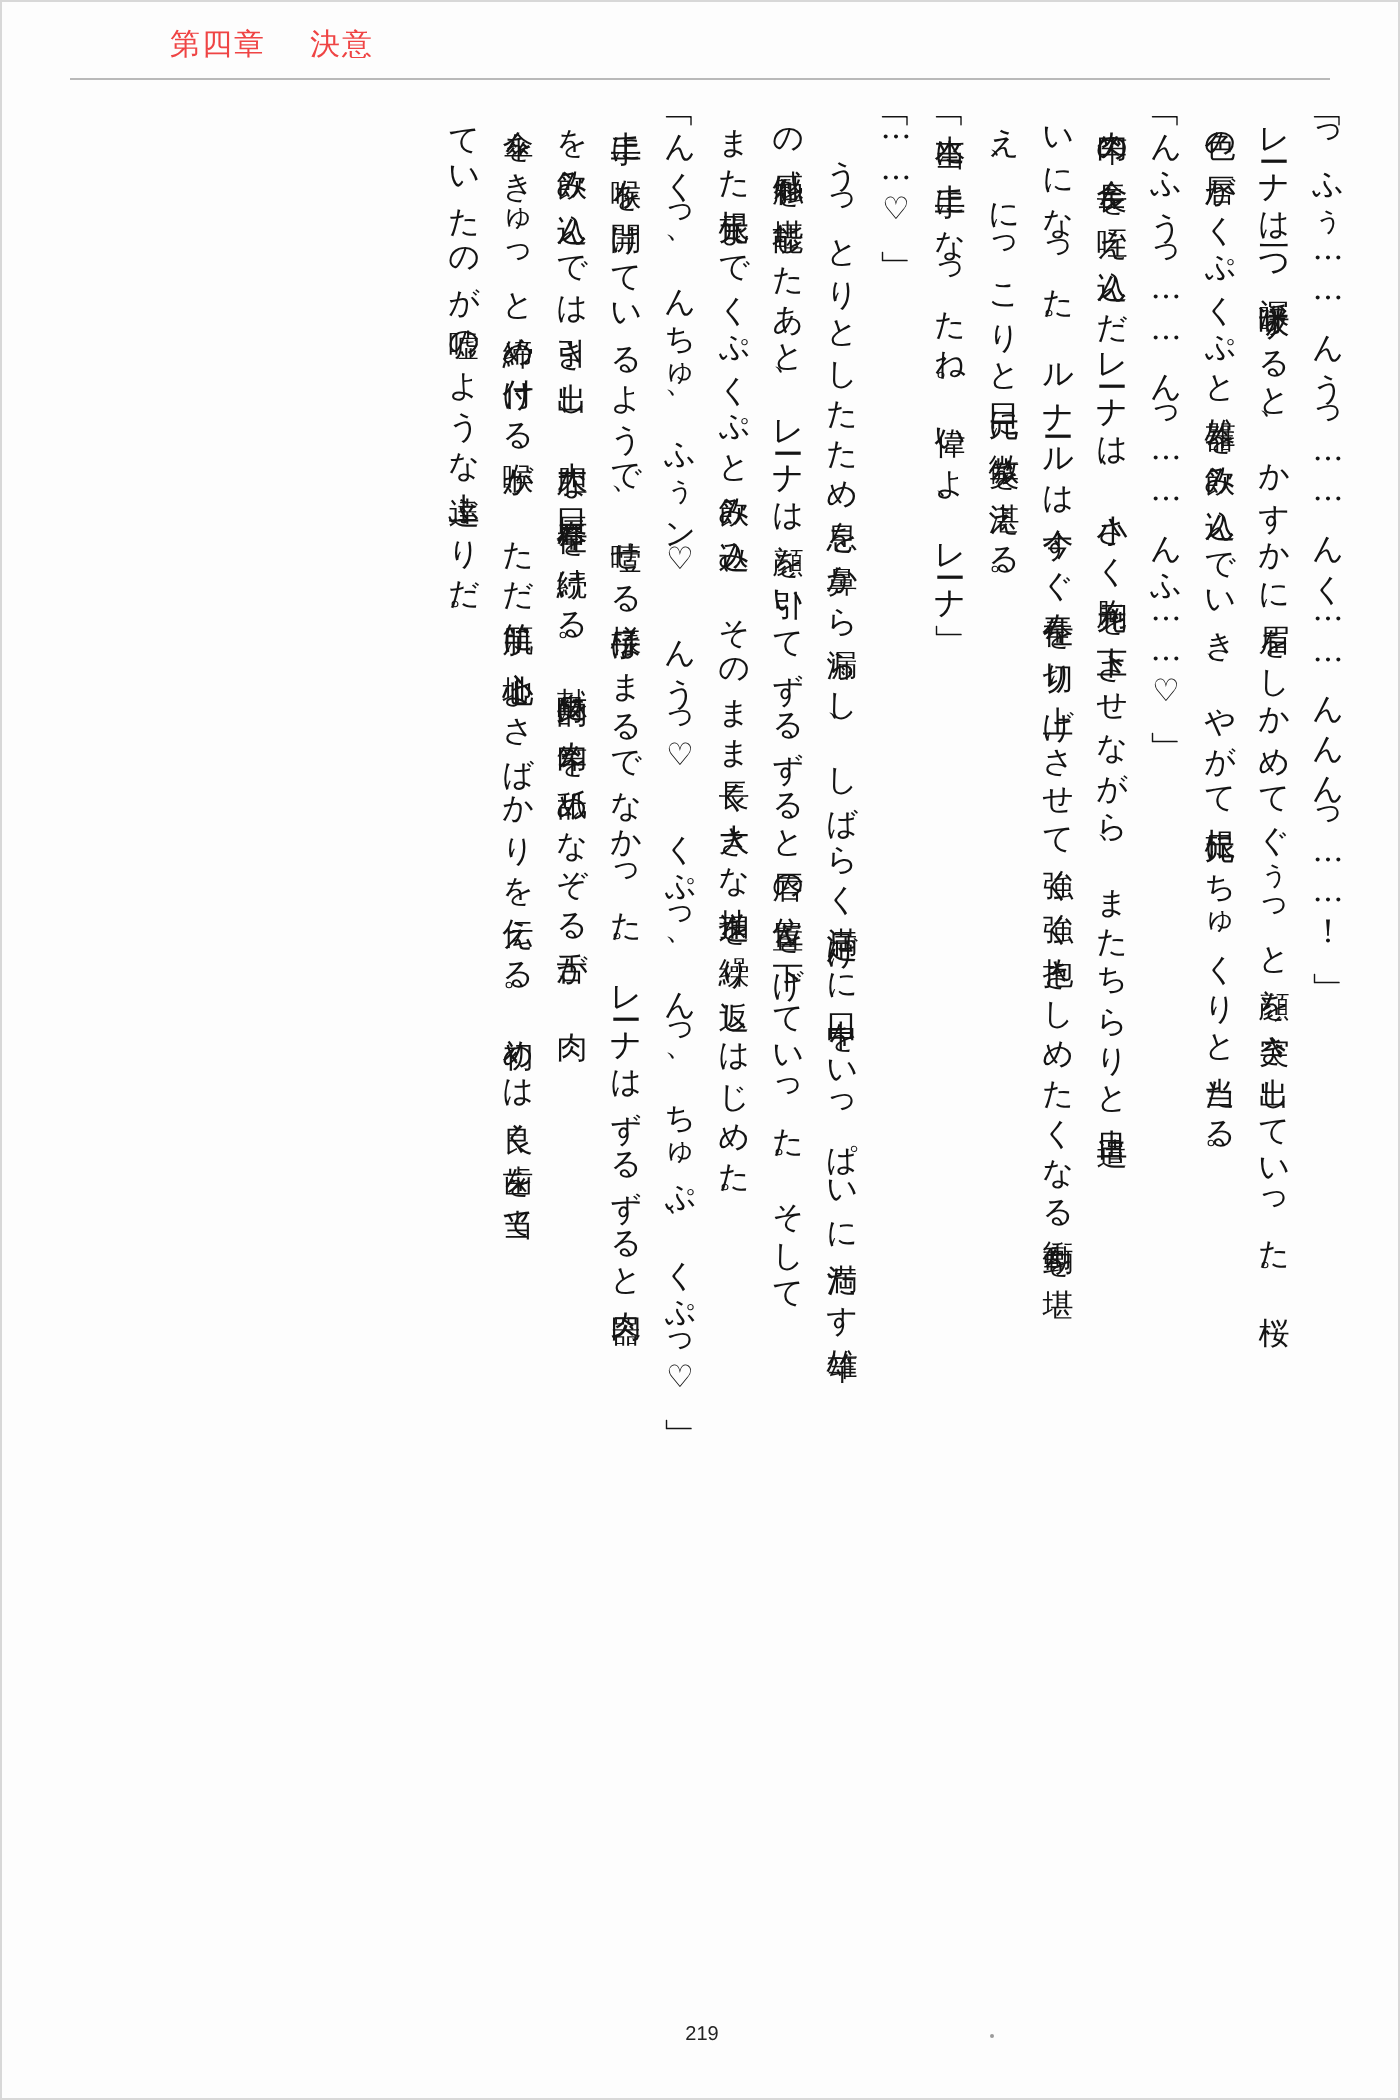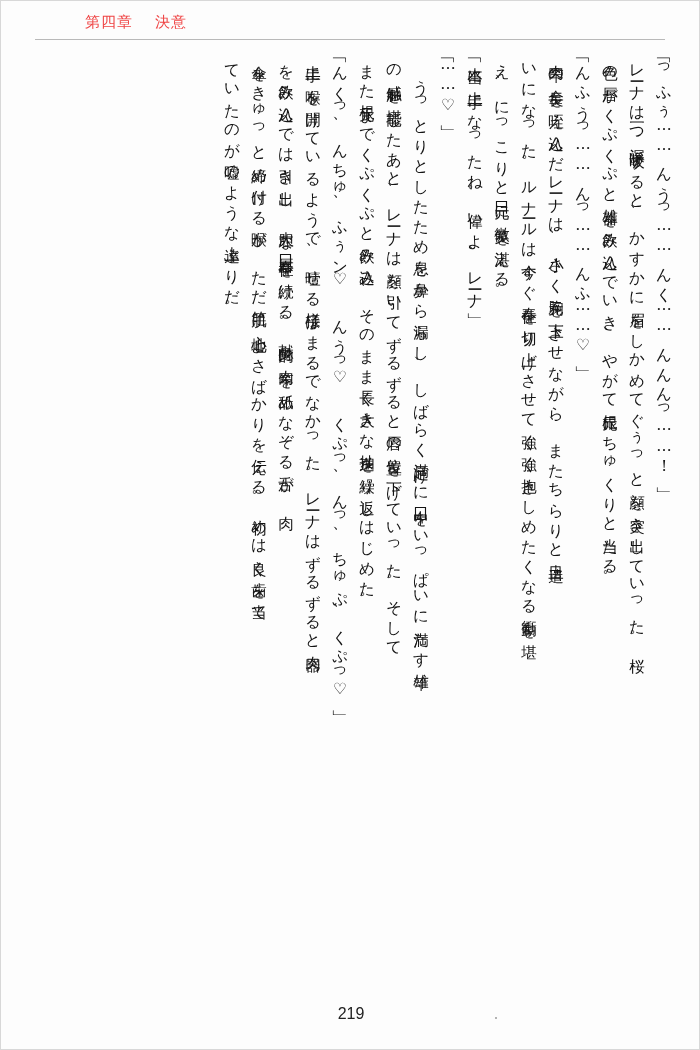--- a/index.html
+++ b/index.html
@@ -78,21 +78,21 @@
   }
   .vcol.indent {
     padding-top: 16px;
   }
   .footer {
     position: absolute;
     bottom: 26px;
     left: 0;
     width: 700px;
     text-align: center;
-    font-size: 16px;
+    font-size: 10px;
     color: #222;
     font-family: "Liberation Sans", sans-serif;
   }
   .speck {
     position: absolute;
     bottom: 30px;
     left: 494px;
     width: 2px;
     height: 2px;
     background: #9a9a9a;

